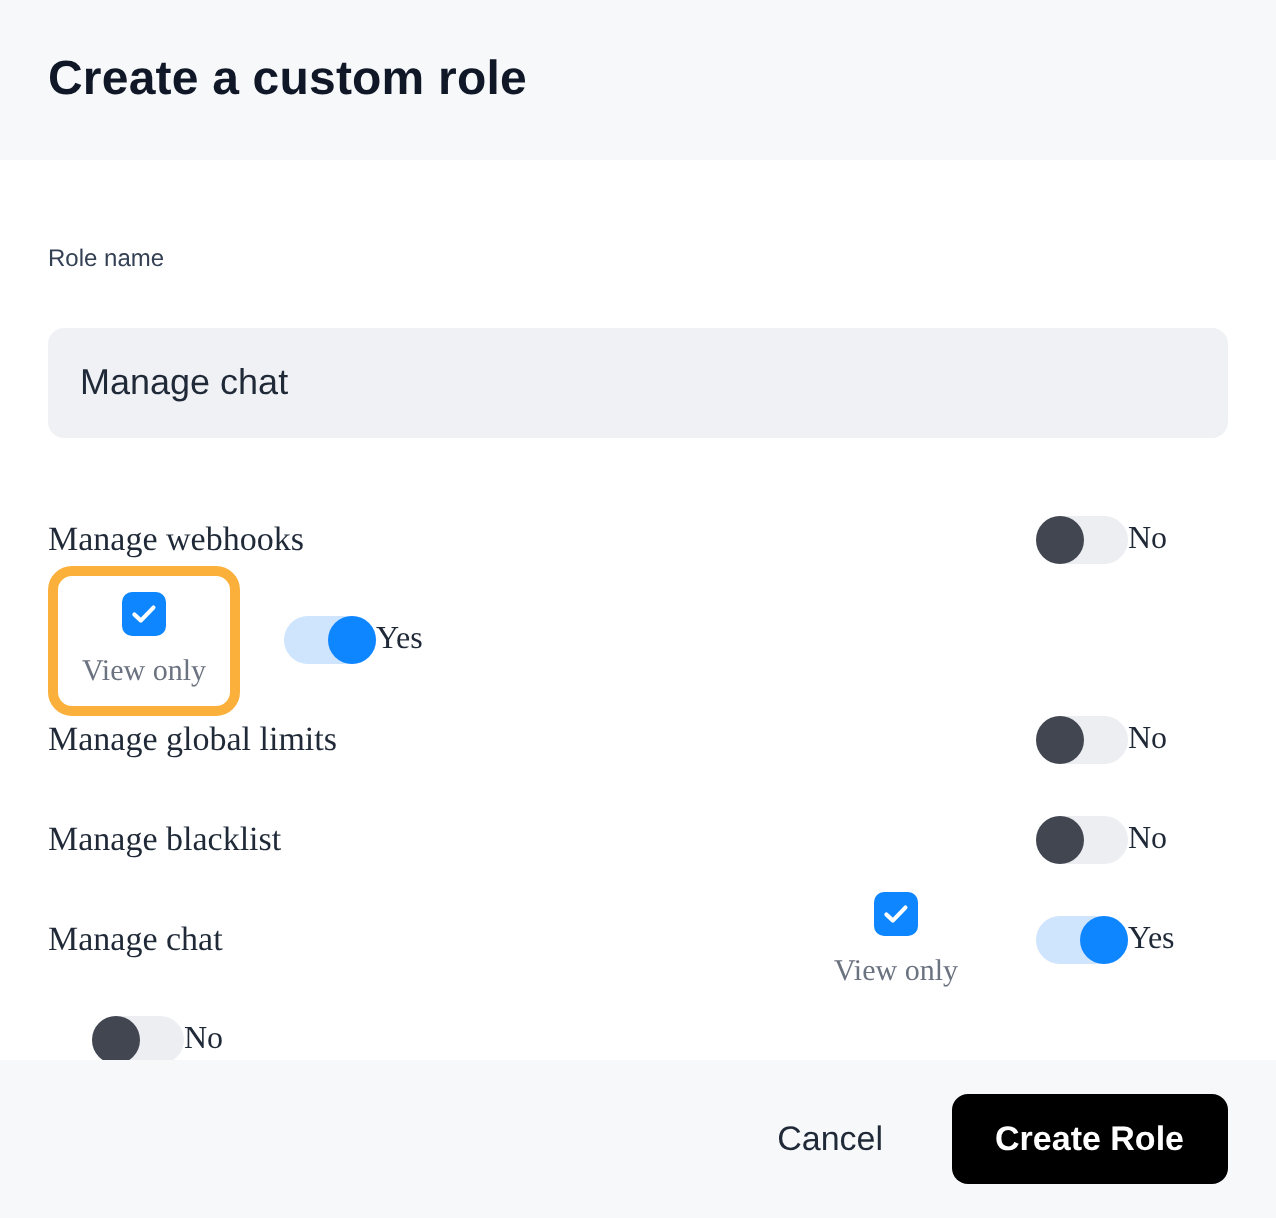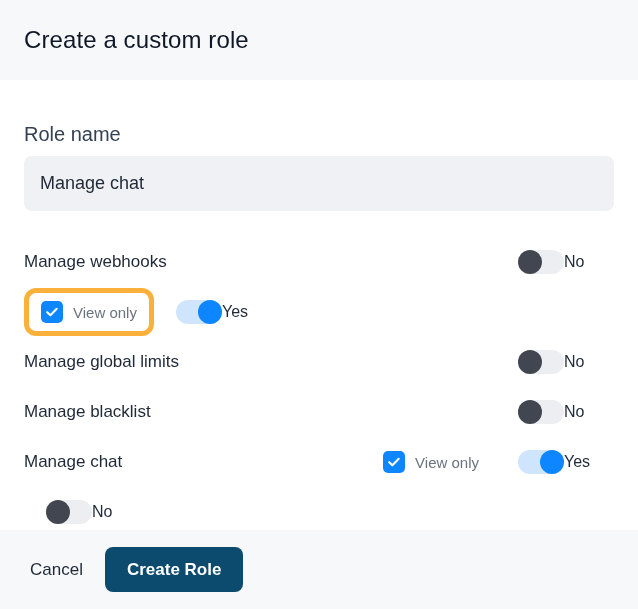--- a/index.html
+++ b/index.html
@@ -28,62 +28,63 @@
     height: 80px;
     min-height: 80px;
     background: #f7f8fa;
     display: flex;
     align-items: center;
     padding: 0 24px;
     box-sizing: border-box;
   }
   .dialog-title {
     font-size: 24px;
-    font-weight: 400;
+    font-weight: 700;
     color: #101828;
     letter-spacing: 0.1px;
     line-height: 1.2;
   }
 
   
   .dialog-body {
     flex: 1 1 auto;
     background: #ffffff;
     padding: 0 24px;
     box-sizing: border-box;
     overflow: hidden;
     position: relative;
   }
 
   .field-group {
     padding-top: 42px;
   }
   .field-label {
-    font-size: 20px;
+    font-size: 12px;
     color: #344054;
-    margin-bottom: 10px;
+    margin-bottom: 28px;
     line-height: 1.2;
   }
   .text-input {
     width: 100%;
     height: 55px;
     box-sizing: border-box;
     background: #f0f1f4;
     border: none;
     border-radius: 8px;
     padding: 0 16px;
     font-family: "Liberation Sans", sans-serif;
     font-size: 18px;
     color: #1f2937;
     outline: none;
   }
 
   
   .perm-list {
     margin-top: 26px;
+    font-family: Liberation Serif, serif;
   }
   .perm-row {
     height: 50px;
     display: flex;
     align-items: center;
     position: relative;
   }
   .perm-label {
     font-size: 17px;
     color: #1f2937;
@@ -94,20 +95,21 @@
   
   .viewonly-wrap {
     display: flex;
     align-items: center;
     gap: 10px;
     margin-right: 22px;
     padding: 8px 12px;
     border-radius: 12px;
     border: 5px solid transparent;
     box-sizing: border-box;
+    flex-direction: column;
   }
   .viewonly-wrap.highlighted {
     border-color: #fbb03b;
     background: #ffffff;
   }
   .viewonly-wrap.plain {
     padding: 8px 12px;
   }
   .checkbox {
     width: 22px;
@@ -166,35 +168,36 @@
     color: #1f2937;
   }
 
   
   .dialog-footer {
     height: 79px;
     min-height: 79px;
     background: #f7f8fa;
     display: flex;
     align-items: center;
-    gap: 16px;
+    justify-content: flex-end;
+    gap: 28px;
     padding: 0 24px;
     box-sizing: border-box;
   }
   .btn-cancel {
     background: none;
     border: none;
     font-family: "Liberation Sans", sans-serif;
     font-size: 17px;
     color: #1f2937;
     cursor: pointer;
     padding: 10px 6px;
   }
   .btn-primary {
-    background: #0c4a6e;
+    background: #000000;
     border: none;
     border-radius: 8px;
     color: #ffffff;
     font-family: "Liberation Sans", sans-serif;
     font-size: 17px;
     font-weight: 700;
     padding: 14px 22px;
     cursor: pointer;
     line-height: 1;
   }

